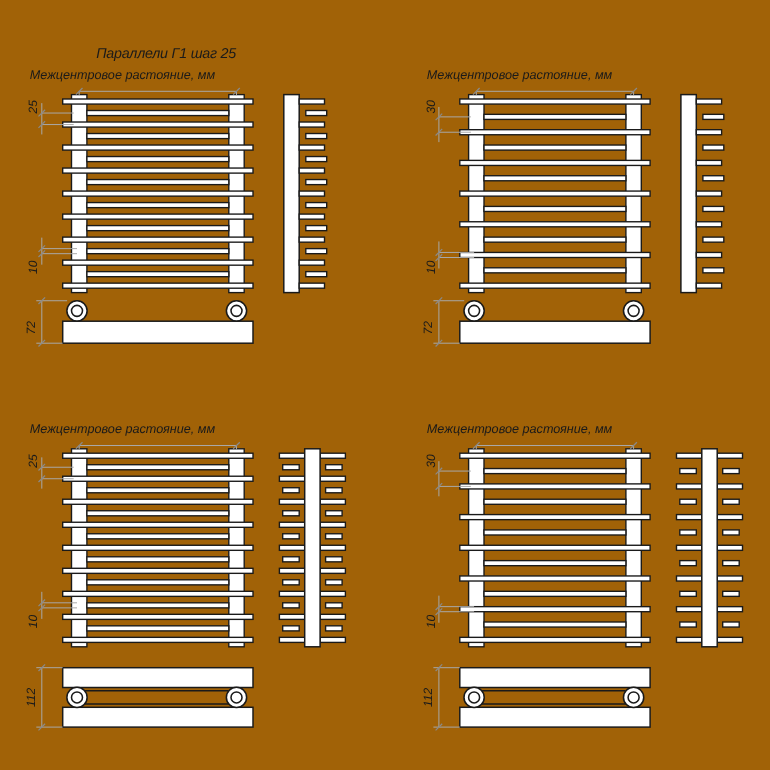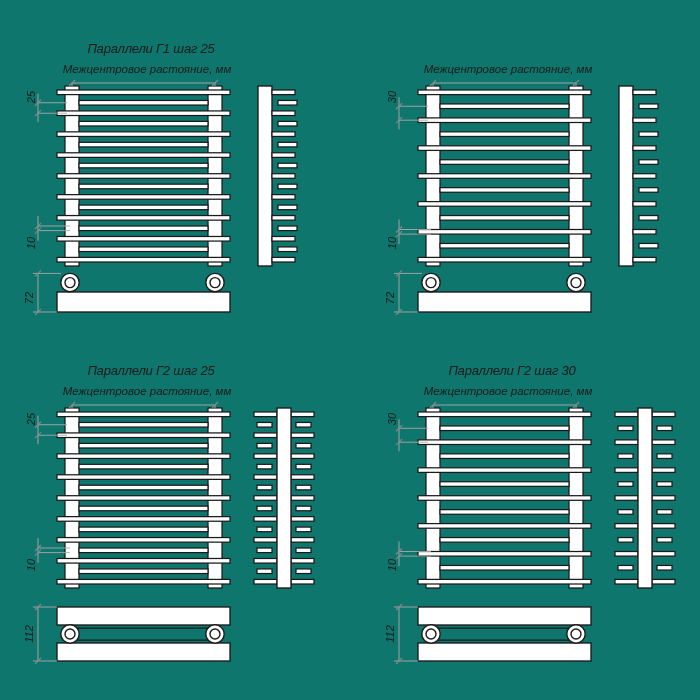--- a/index.html
+++ b/index.html
@@ -1,23 +1,23 @@
 <!DOCTYPE html>
 <html><head>
 <meta charset="utf-8">
 <style>
   *{margin:0;padding:0;box-sizing:border-box}
   html,body{width:700px;height:700px}
   body{background:#fff;font-family:"Liberation Sans",sans-serif;position:relative;overflow:hidden;color:#1a1a1a}
-  .canvas{position:absolute;inset:0;background:#0f766e}
+  .canvas{position:absolute;inset:0;background:#a16207}
   .quad{position:absolute;width:322px;height:314px}
   .quad svg{position:absolute;left:0;top:0;overflow:visible}
   .q-title{position:absolute;left:6px;width:240px;top:1px;text-align:center;
            font-style:italic;font-size:13px;letter-spacing:-0.2px;white-space:nowrap}
-  .q-label{position:absolute;left:2px;width:240px;top:23px;text-align:center;
+  .q-label{position:absolute;left:2px;width:240px;top:23px;
            font-style:italic;font-size:11.5px;white-space:nowrap}
   .dimnum{position:absolute;width:22px;height:22px;display:flex;align-items:center;justify-content:center;
           transform:rotate(-90deg);font-style:italic;font-size:11px;white-space:nowrap}
   .num-pitch{left:-5px;top:46px}
   .num-dia{left:-5px;top:192px}
   .t1 .num-depth{left:-7px;top:247px}
   .t2 .num-depth{left:-7px;top:261px}
 </style>
 </head>
 <body>
@@ -169,21 +169,20 @@
           <line x1="8" y1="233.4" x2="36" y2="233.4" stroke="#a9a9a9" stroke-width="0.9"></line>
           <line x1="8" y1="272" x2="32" y2="272" stroke="#a9a9a9" stroke-width="0.9"></line>
           <line x1="13" y1="233.4" x2="13" y2="272" stroke="#a9a9a9" stroke-width="0.9"></line>
           <line x1="10" y1="236.4" x2="16" y2="230.4" stroke="#8a8a8a" stroke-width="1.1"></line>
           <line x1="10" y1="275" x2="16" y2="269" stroke="#8a8a8a" stroke-width="1.1"></line>
         </g>
       </svg>
   </section>
 
   <section class="quad t2" style="left:25px;top:362px">
-    <div class="q-title">Параллели Г2 шаг 25</div>
     <div class="q-label">Межцентровое растояние, мм</div>
     <div class="dimnum num-pitch">25</div>
     <div class="dimnum num-dia">10</div>
     <div class="dimnum num-depth">112</div>
     <svg width="322" height="314" viewBox="0 0 322 314">
         <g>
           <rect x="40" y="46" width="14" height="180" fill="#fff" stroke="#1a1a1a" stroke-width="1.25"></rect>
           <rect x="183" y="46" width="14" height="180" fill="#fff" stroke="#1a1a1a" stroke-width="1.25"></rect>
           <rect x="32" y="50" width="173" height="4.6" fill="#fff" stroke="#1a1a1a" stroke-width="1.25"></rect>
           <rect x="54" y="60.4625" width="129" height="4.6" fill="#fff" stroke="#1a1a1a" stroke-width="1.25"></rect>
@@ -269,21 +268,20 @@
           <line x1="8" y1="245" x2="32" y2="245" stroke="#a9a9a9" stroke-width="0.9"></line>
           <line x1="8" y1="299" x2="32" y2="299" stroke="#a9a9a9" stroke-width="0.9"></line>
           <line x1="13" y1="245" x2="13" y2="299" stroke="#a9a9a9" stroke-width="0.9"></line>
           <line x1="10" y1="248" x2="16" y2="242" stroke="#8a8a8a" stroke-width="1.1"></line>
           <line x1="10" y1="302" x2="16" y2="296" stroke="#8a8a8a" stroke-width="1.1"></line>
         </g>
       </svg>
   </section>
 
   <section class="quad t2" style="left:386px;top:362px">
-    <div class="q-title">Параллели Г2 шаг 30</div>
     <div class="q-label">Межцентровое растояние, мм</div>
     <div class="dimnum num-pitch">30</div>
     <div class="dimnum num-dia">10</div>
     <div class="dimnum num-depth">112</div>
     <svg width="322" height="314" viewBox="0 0 322 314">
         <g>
           <rect x="40" y="46" width="14" height="180" fill="#fff" stroke="#1a1a1a" stroke-width="1.25"></rect>
           <rect x="183" y="46" width="14" height="180" fill="#fff" stroke="#1a1a1a" stroke-width="1.25"></rect>
           <rect x="32" y="50" width="173" height="4.6" fill="#fff" stroke="#1a1a1a" stroke-width="1.25"></rect>
           <rect x="54" y="63.95" width="129" height="4.6" fill="#fff" stroke="#1a1a1a" stroke-width="1.25"></rect>

